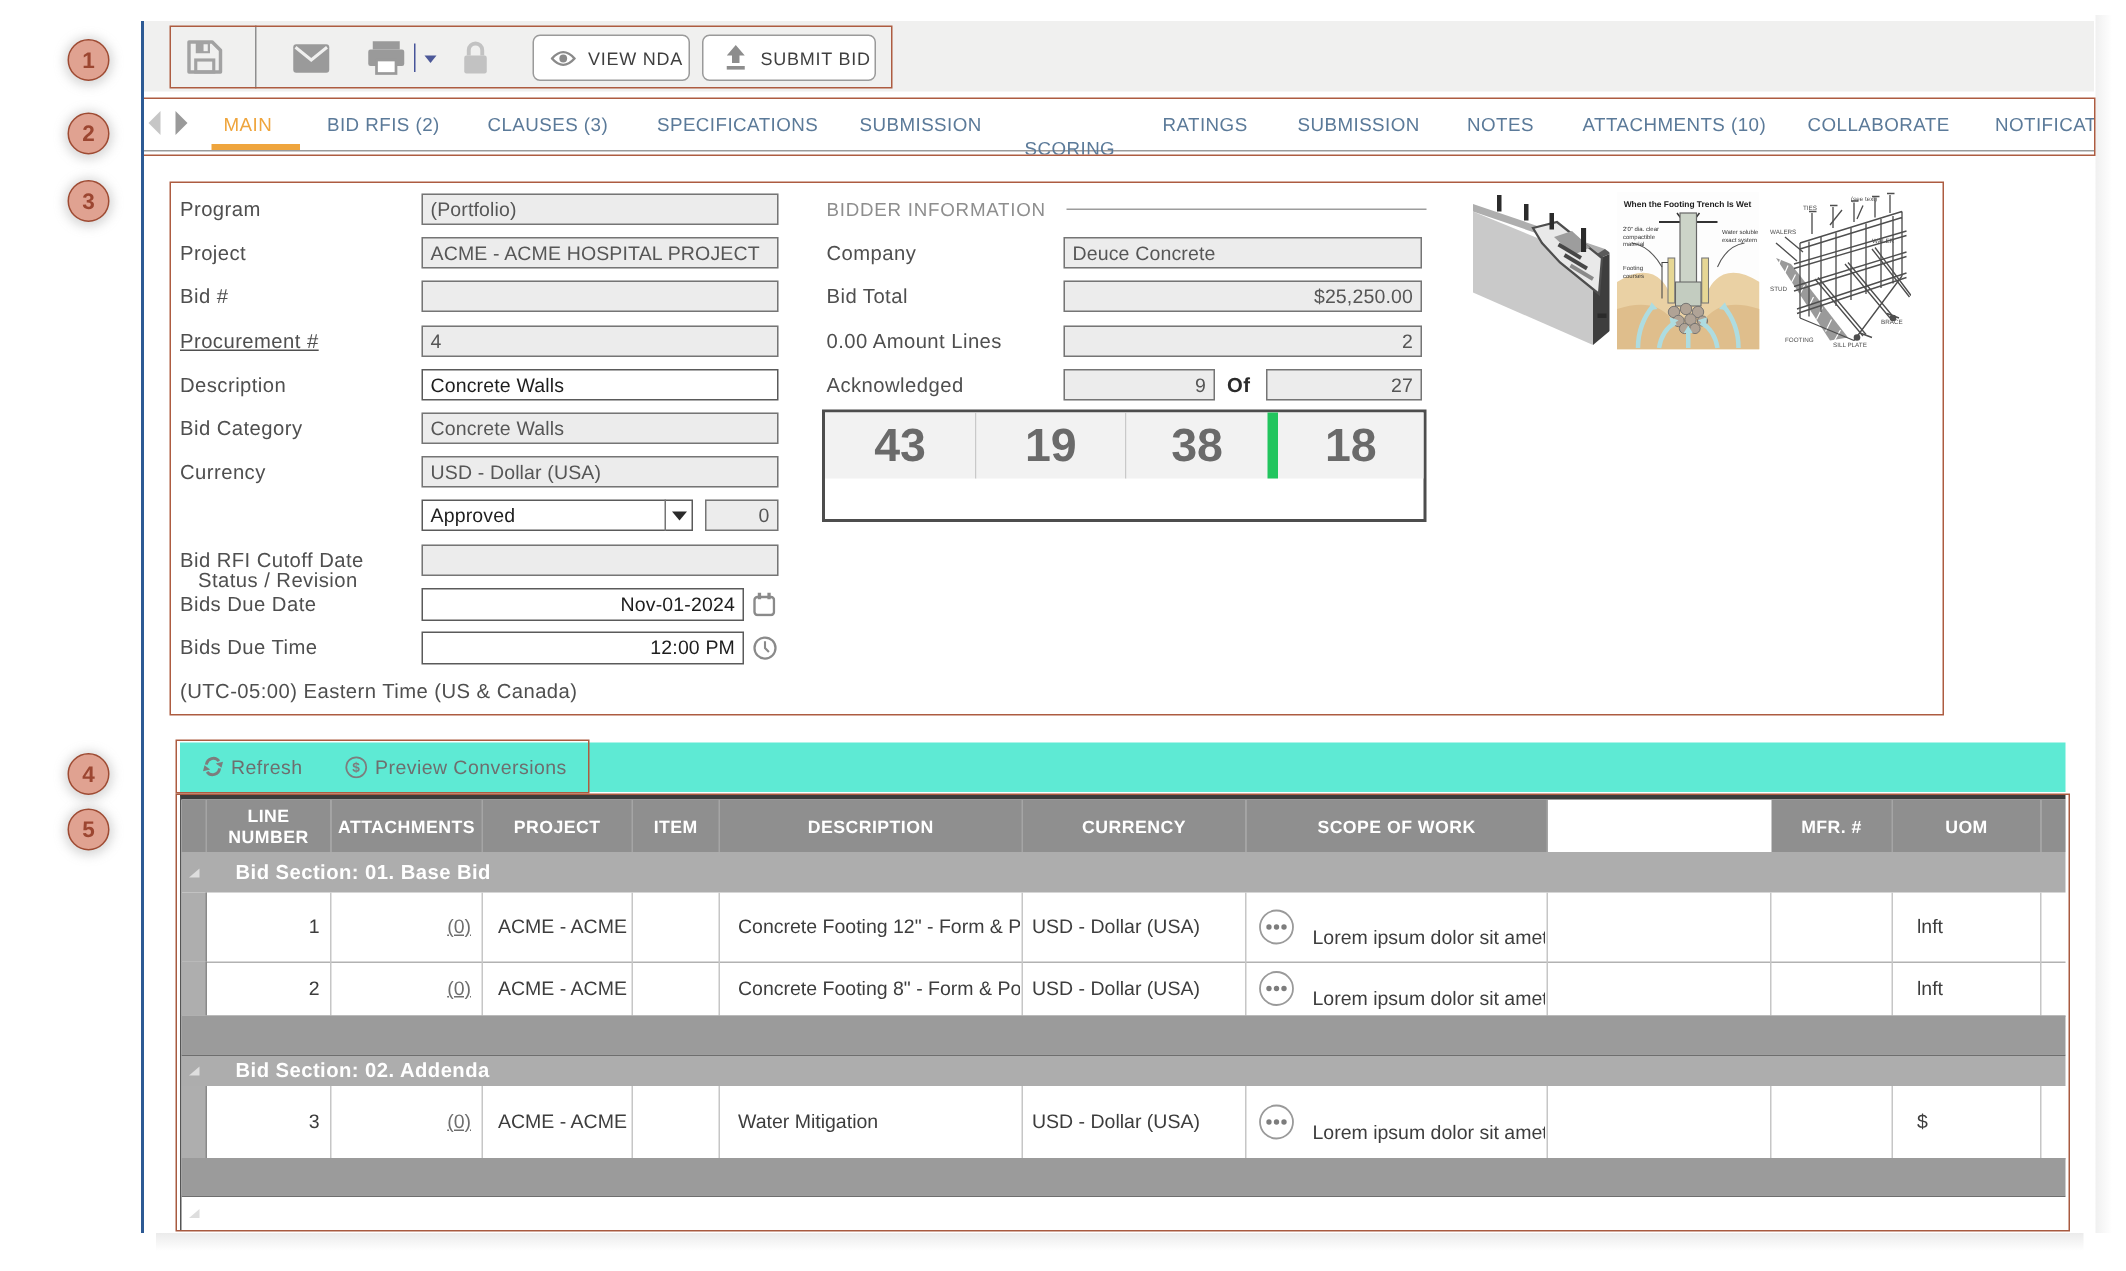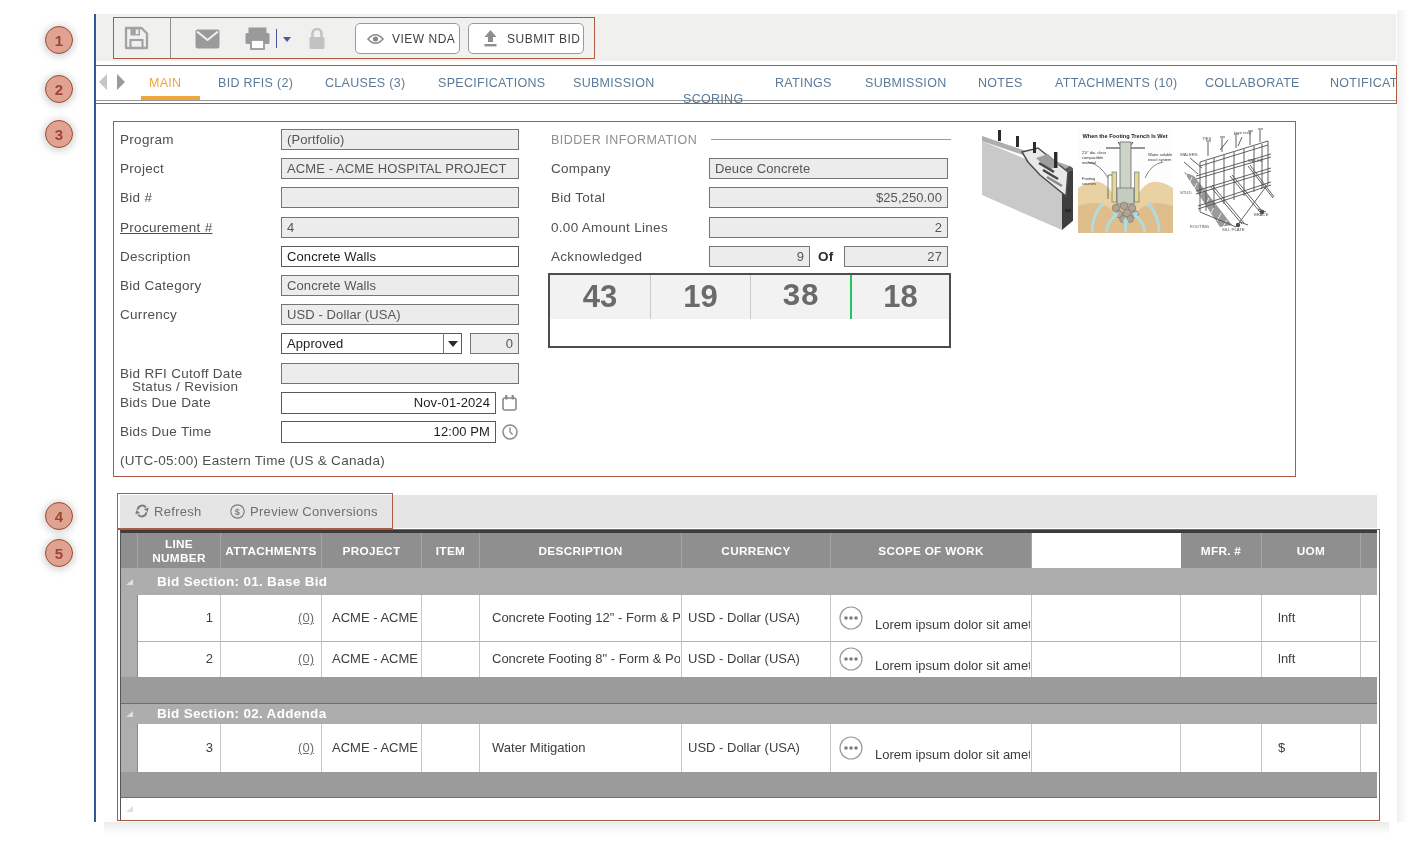--- a/index.html
+++ b/index.html
@@ -40,21 +40,21 @@
 .finput.white { background:#fff; color:#1d1d1d; border-color:#5a5a5a; }
 .finput.right { text-align:right; }
 
 #cdown { position:absolute; border:2px solid #4d4d4d; }
 .cd-h { background:#8f8f8f; color:#fff; font-weight:bold; font-size:12.5px;
   letter-spacing:0.6px; text-align:center; }
 .cd-v { background:#f2f2f2; color:#6a6a6a; font-weight:bold; font-size:31px;
   text-align:center; }
 
 #toolbar2 { position:absolute; left:120px; top:495px; width:1257px; height:33px;
-  background:#e5e5e5; color:#6e6e6e; font-size:13px; letter-spacing:0.3px;padding-left:27px; }
+  background:#5eead4; color:#6e6e6e; font-size:13px; letter-spacing:0.3px;padding-left:27px; }
 
 #grid { position:absolute; left:120px; top:530px; width:1257px; height:290px;
   border-top:3px solid #3c3c3c; border-left:1px solid #555; background:#fff;
   font-size:13px; color:#3d3d3d; overflow:hidden; }
 .ghead { position:absolute; top:0; height:35px; background:#8f8f8f; color:#fff;
   font-weight:bold; font-size:11.8px; letter-spacing:0.3px; display:flex;
   align-items:center; justify-content:center; text-align:center; line-height:14px;
   border-right:1px solid #a5a5a5; }
 .vline { position:absolute; width:1px; background:#c6c6c6; }
 .secrow { position:absolute; left:0; width:1257px; background:#adadad; color:#fff;
@@ -188,21 +188,21 @@
     <div class="flabel" style="left:437px; top:97.6px;">0.00 Amount Lines</div>
     <div class="finput right" style="left:595px; top:94.6px; width:239px;">2</div>
     <div class="flabel" style="left:437px; top:126.80000000000001px;">Acknowledged</div>
     <div class="finput right" style="left:595px; top:123.80000000000001px; width:101px;">9</div>
     <div class="flabel" style="left:704px; top:126.80000000000001px; font-weight:bold; color:#2b2b2b;">Of</div>
     <div class="finput right" style="left:730px; top:123.80000000000001px; width:104px;">27</div>
     <div id="cdown" style="left:434px; top:151px; width:403px; height:75px;">
   <div style="display:flex; height:44px;">
     <div class="cd-v" style="width:101px; line-height:44px; border-right:1px solid #c9c9c9;">43</div>
     <div class="cd-v" style="width:100px; line-height:44px; border-right:1px solid #c9c9c9;">19</div>
-    <div class="cd-v" style="width:101px; line-height:44px; border-right:2px solid #22c55e;font-family:Liberation Mono, monospace;">38</div>
+    <div class="cd-v" style="width:101px; line-height:44px; border-right:7px solid #22c55e;">38</div>
     <div class="cd-v" style="flex:1; line-height:44px;">18</div>
   </div>
 </div>
     <svg class="abs" style="left:864px; top:6px;" width="95" height="104" viewBox="0 0 95 104">
   <rect width="95" height="104" fill="#fff"></rect>
   <polygon points="4,13 84,46 84,102 4,67" fill="#c9c9c9"></polygon>
   <polygon points="4,8 92,38 92,43 4,13" fill="#aeaeae"></polygon>
   <polygon points="84,46 96,41 96,92 84,102" fill="#3e3e3e"></polygon>
   <polygon points="92,38 96,41 84,46 84,43" fill="#5a5a5a"></polygon>
   <polygon points="44,24 60,20 90,44 88,68 62,47 50,34" fill="#e9e9e9" stroke="#4e4e4e" stroke-width="1.5"></polygon>

